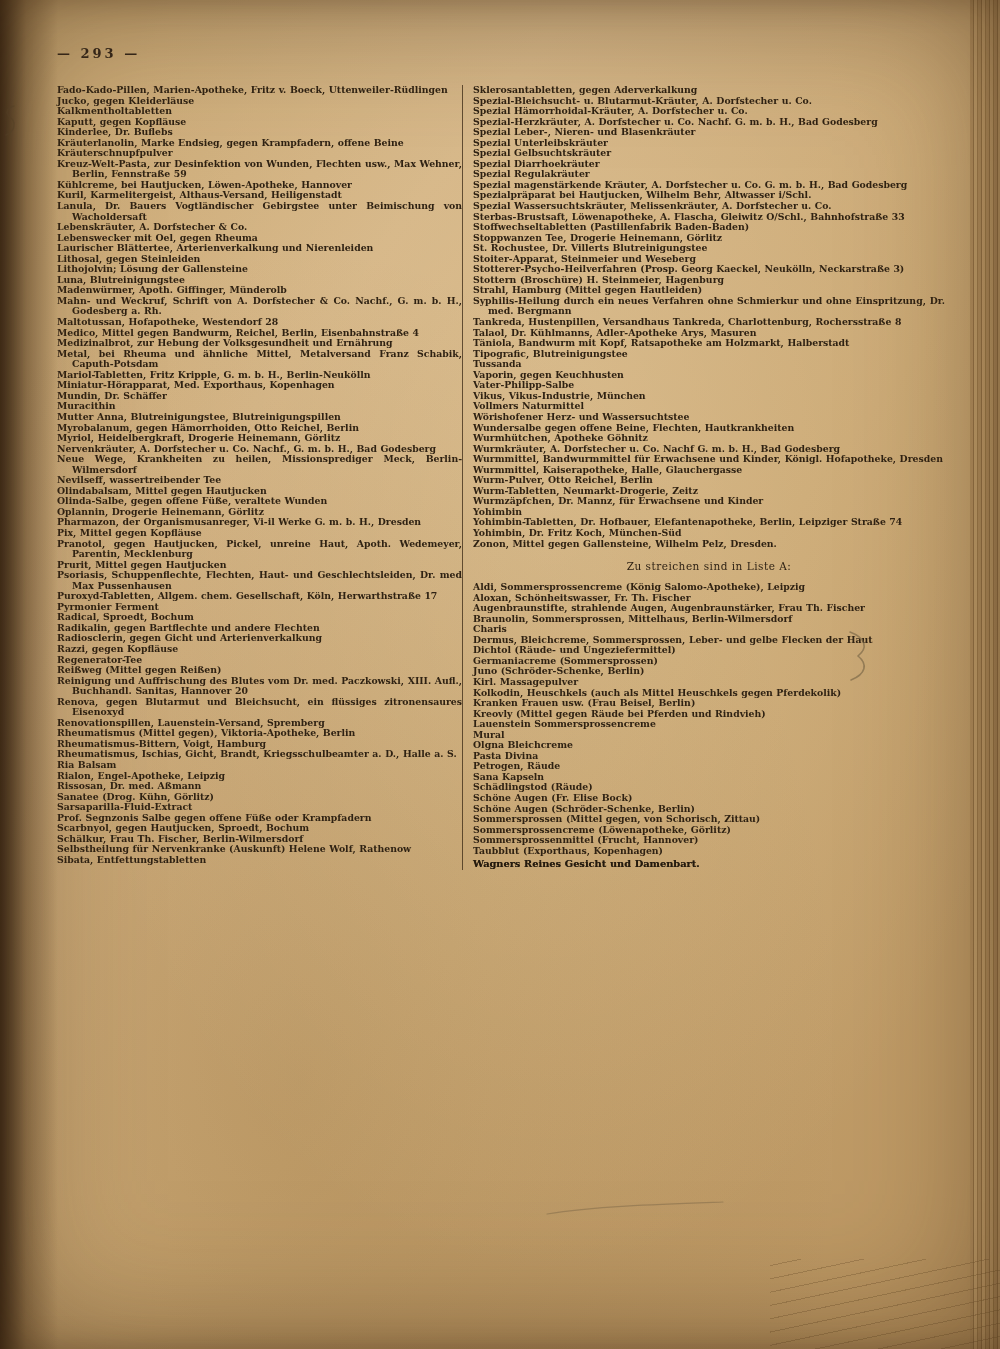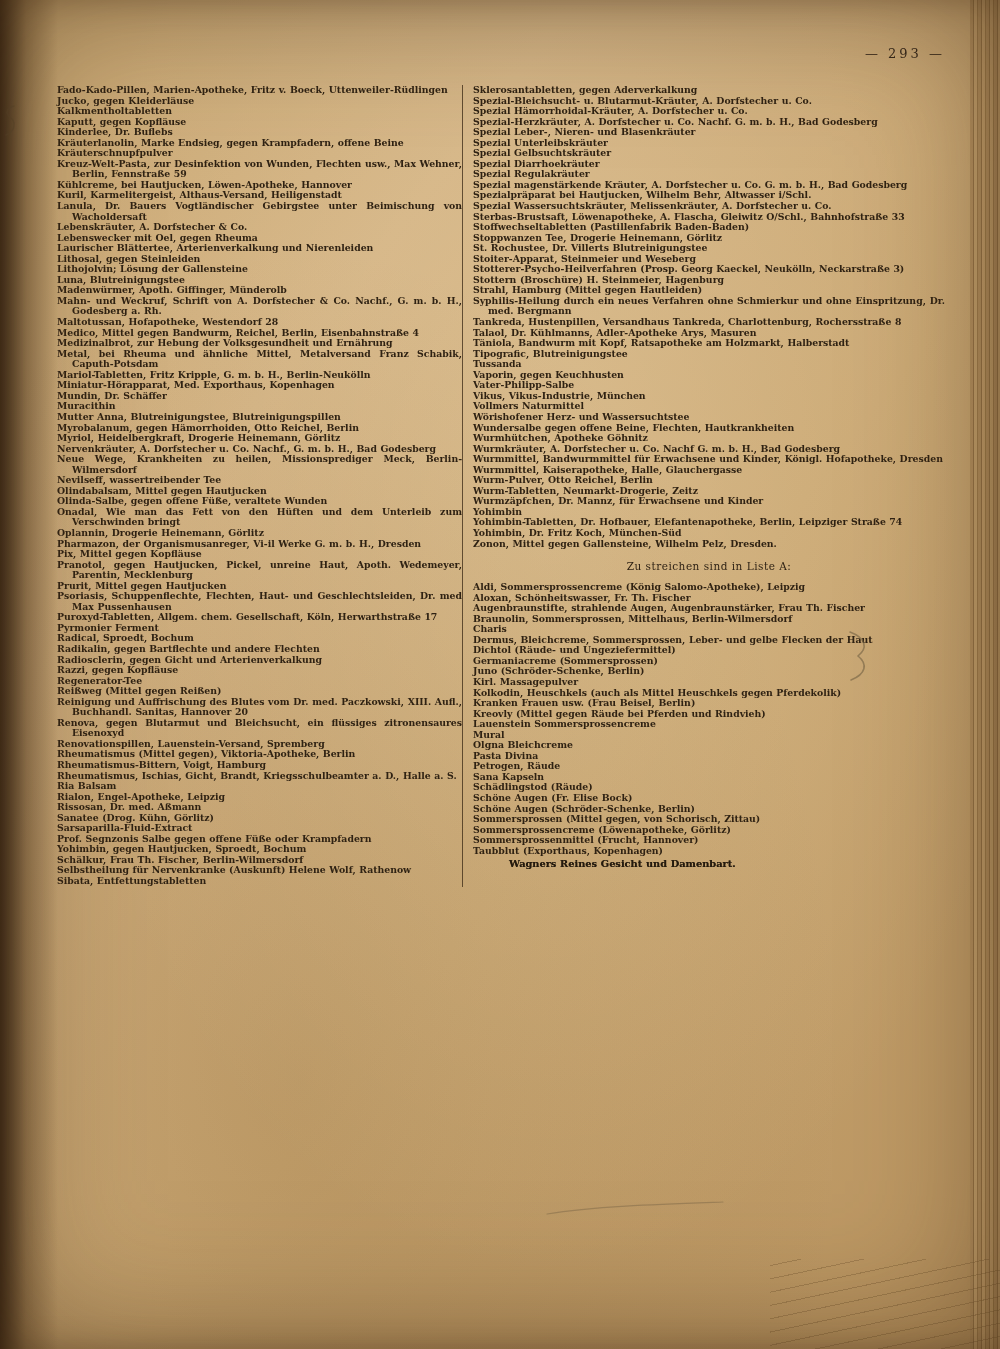--- a/index.html
+++ b/index.html
@@ -27,40 +27,39 @@
   }
   .corner-edges {
     position:absolute; right:0; bottom:0; width:230px; height:90px; opacity:.55;
     background:repeating-linear-gradient(168deg,
       rgba(0,0,0,0) 0 6px, rgba(120,90,50,0.7) 6px 7px, rgba(0,0,0,0) 7px 13px);
   }
   .content {
     position:absolute; left:57px; top:46px; width:888px; color:#2f2213;
   }
   .page-number {
-    text-align:right; font-weight:normal; font-size:13px; letter-spacing:3px;
+    text-align:left; font-weight:bold; font-size:13px; letter-spacing:3px;
     margin-bottom:24px; color:#33261a;
   }
   .columns { display:flex; align-items:stretch; }
   .col { box-sizing:border-box; }
   .col.left  { width:406px; border-right:1px solid rgba(58,40,20,0.75); }
   .col.right { width:482px; padding-left:10px; }
   .entry {
     margin:0; font-weight:bold; font-size:9.3px; line-height:10.55px;
     text-align:justify; padding-left:15px; text-indent:-15px;
     color:#2f2213; word-spacing:0.3px;
   }
   .section-heading {
     text-align:center; font-weight:normal; font-size:10.5px;
     margin:11px 0 10px; color:#2b1f12; letter-spacing:0.5px;
   }
   .footer-bold {
     margin-top:3px; font-size:9.8px; color:#241a0e;
     text-shadow:0 0 0.5px rgba(36,26,14,0.8);
-    margin-left:36px;
   }
   .pencil { position:absolute; pointer-events:none; opacity:0.55; }
 </style>
 </head>
 <body>
 
 <div class="photo">
   <div class="binding-shadow"></div>
   <div class="page-edges"></div>
   <div class="corner-edges"></div>
@@ -97,21 +96,20 @@
           <p class="entry">Mundin, Dr. Schäffer</p>
           <p class="entry">Muracithin</p>
           <p class="entry">Mutter Anna, Blutreinigungstee, Blutreinigungspillen</p>
           <p class="entry">Myrobalanum, gegen Hämorrhoiden, Otto Reichel, Berlin</p>
           <p class="entry">Myriol, Heidelbergkraft, Drogerie Heinemann, Görlitz</p>
           <p class="entry">Nervenkräuter, A. Dorfstecher u. Co. Nachf., G. m. b. H., Bad Godesberg</p>
           <p class="entry">Neue Wege, Krankheiten zu heilen, Missionsprediger Meck, Berlin-Wilmersdorf</p>
           <p class="entry">Nevilseff, wassertreibender Tee</p>
           <p class="entry">Olindabalsam, Mittel gegen Hautjucken</p>
           <p class="entry">Olinda-Salbe, gegen offene Füße, veraltete Wunden</p>
-          <p class="entry">Onadal, Wie man das Fett von den Hüften und dem Unterleib zum Verschwinden bringt</p>
           <p class="entry">Oplannin, Drogerie Heinemann, Görlitz</p>
           <p class="entry">Pharmazon, der Organismusanreger, Vi-il Werke G. m. b. H., Dresden</p>
           <p class="entry">Pix, Mittel gegen Kopfläuse</p>
           <p class="entry">Pranotol, gegen Hautjucken, Pickel, unreine Haut, Apoth. Wedemeyer, Parentin, Mecklenburg</p>
           <p class="entry">Prurit, Mittel gegen Hautjucken</p>
           <p class="entry">Psoriasis, Schuppenflechte, Flechten, Haut- und Geschlechtsleiden, Dr. med Max Pussenhausen</p>
           <p class="entry">Puroxyd-Tabletten, Allgem. chem. Gesellschaft, Köln, Herwarthstraße 17</p>
           <p class="entry">Pyrmonier Ferment</p>
           <p class="entry">Radical, Sproedt, Bochum</p>
           <p class="entry">Radikalin, gegen Bartflechte und andere Flechten</p>
@@ -124,21 +122,21 @@
           <p class="entry">Renovationspillen, Lauenstein-Versand, Spremberg</p>
           <p class="entry">Rheumatismus (Mittel gegen), Viktoria-Apotheke, Berlin</p>
           <p class="entry">Rheumatismus-Bittern, Voigt, Hamburg</p>
           <p class="entry">Rheumatismus, Ischias, Gicht, Brandt, Kriegsschulbeamter a. D., Halle a. S.</p>
           <p class="entry">Ria Balsam</p>
           <p class="entry">Rialon, Engel-Apotheke, Leipzig</p>
           <p class="entry">Rissosan, Dr. med. Aßmann</p>
           <p class="entry">Sanatee (Drog. Kühn, Görlitz)</p>
           <p class="entry">Sarsaparilla-Fluid-Extract</p>
           <p class="entry">Prof. Segnzonis Salbe gegen offene Füße oder Krampfadern</p>
-          <p class="entry">Yohimbin, gegen Hautjucken, Sproedt, Bochum</p>
+          <p class="entry">Scarbnyol, gegen Hautjucken, Sproedt, Bochum</p>
           <p class="entry">Schälkur, Frau Th. Fischer, Berlin-Wilmersdorf</p>
           <p class="entry">Selbstheilung für Nervenkranke (Auskunft) Helene Wolf, Rathenow</p>
           <p class="entry">Sibata, Entfettungstabletten</p>
         </div>
       <div class="col right">
         <div>
             <p class="entry">Sklerosantabletten, gegen Aderverkalkung</p>
             <p class="entry">Spezial-Bleichsucht- u. Blutarmut-Kräuter, A. Dorfstecher u. Co.</p>
             <p class="entry">Spezial Hämorrhoidal-Kräuter, A. Dorfstecher u. Co.</p>
             <p class="entry">Spezial-Herzkräuter, A. Dorfstecher u. Co. Nachf. G. m. b. H., Bad Godesberg</p>

